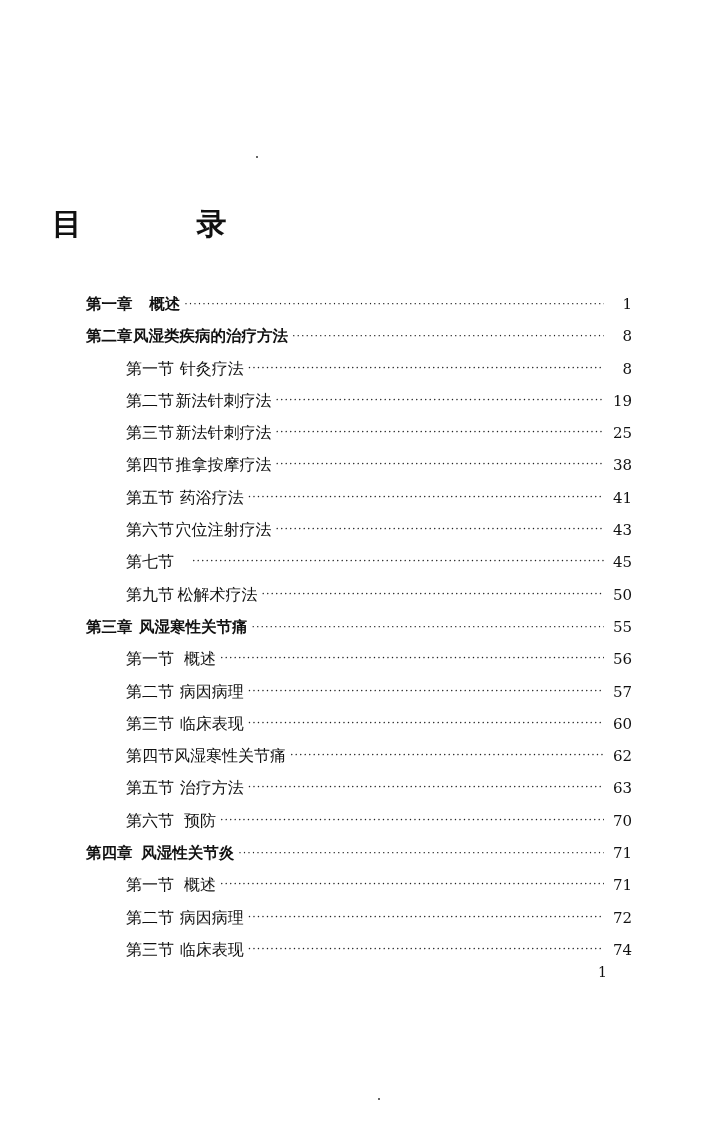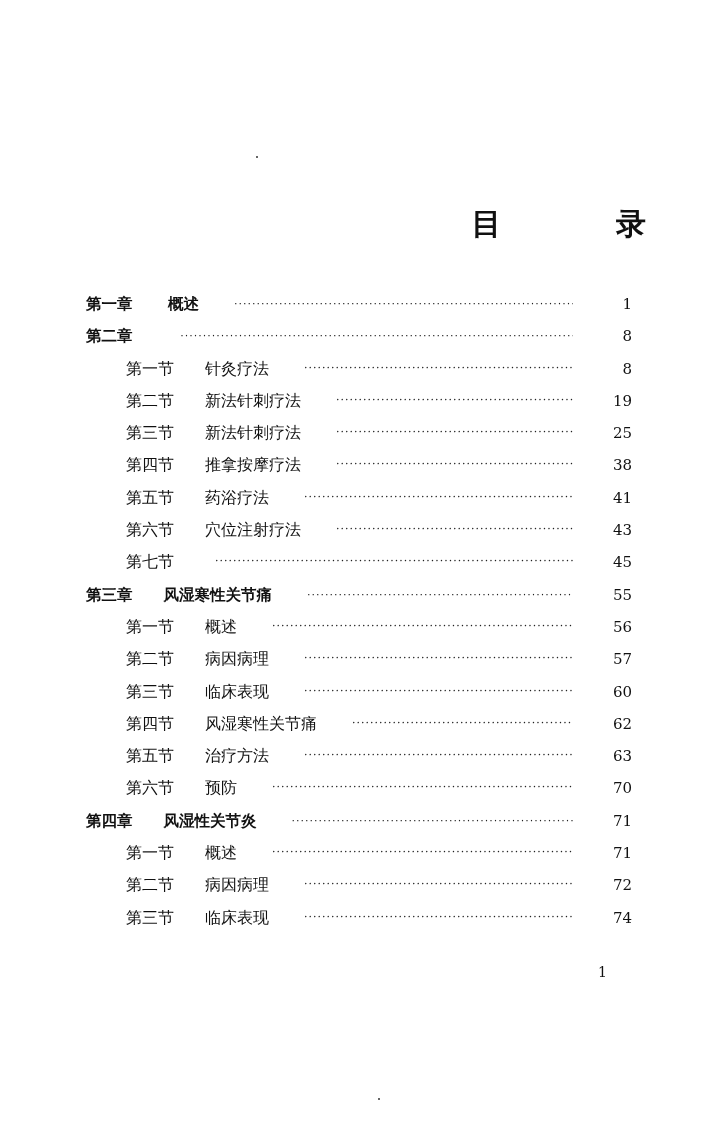--- a/index.html
+++ b/index.html
@@ -2,28 +2,28 @@
 <html><head>
 <meta charset="utf-8">
 <style>
   html, body { margin: 0; padding: 0; }
   body {
     width: 706px; height: 1122px; background: #ffffff; position: relative;
     font-family: "DejaVu Serif", "Liberation Serif", serif; color: #111;
     overflow: hidden;
   }
   .title {
-    position: absolute; top: 204px; left: 0; width: 698px; text-align: right;
+    position: absolute; top: 204px; left: 0; width: 698px; text-align: left;
     font-family: "DejaVu Sans", sans-serif; font-weight: bold; font-size: 30px;
     letter-spacing: 52px; text-indent: 52px;
   }
   .toc { position: absolute; top: 288px; left: 86px; width: 546px; }
   .row {
     display: flex; align-items: flex-end; height: 32.3px; line-height: 32.3px;
-    font-size: 16px; white-space: nowrap; gap: 31px;
+    font-size: 16px; white-space: nowrap;
   }
   .row.chapter { font-family: "DejaVu Sans", sans-serif; font-weight: bold; font-size: 15.5px; }
   .row.section { padding-left: 40px; }
   .num { display: inline-block; width: 82px; }
   .row.chapter .num { width: 82px; }
   .name { flex: 0 0 auto; }
   .dots {
     flex: 1 1 auto; overflow: hidden; margin: 0 6px 0 4px;
     font-weight: normal; font-size: 11px; letter-spacing: 1px; color: #222;
   }
@@ -39,20 +39,21 @@
 
 <div class="toc" id="toc">
     <div class="row chapter">
       <span class="num">第一章</span>
       <span class="name">概述</span>
       <span class="dots"></span>
       <span class="page">1</span>
     </div>
     <div class="row chapter">
       <span class="num">第二章</span>
+      <span class="name">风湿类疾病的治疗方法</span>
       <span class="dots"></span>
       <span class="page">8</span>
     </div>
     <div class="row section">
       <span class="num">第一节</span>
       <span class="name">针灸疗法</span>
       <span class="dots"></span>
       <span class="page">8</span>
     </div>
     <div class="row section">
@@ -82,20 +83,26 @@
     <div class="row section">
       <span class="num">第六节</span>
       <span class="name">穴位注射疗法</span>
       <span class="dots"></span>
       <span class="page">43</span>
     </div>
     <div class="row section">
       <span class="num">第七节</span>
       <span class="dots"></span>
       <span class="page">45</span>
+    </div>
+    <div class="row section">
+      <span class="num">第九节</span>
+      <span class="name">松解术疗法</span>
+      <span class="dots"></span>
+      <span class="page">50</span>
     </div>
     <div class="row chapter">
       <span class="num">第三章</span>
       <span class="name">风湿寒性关节痛</span>
       <span class="dots"></span>
       <span class="page">55</span>
     </div>
     <div class="row section">
       <span class="num">第一节</span>
       <span class="name">概述</span>

